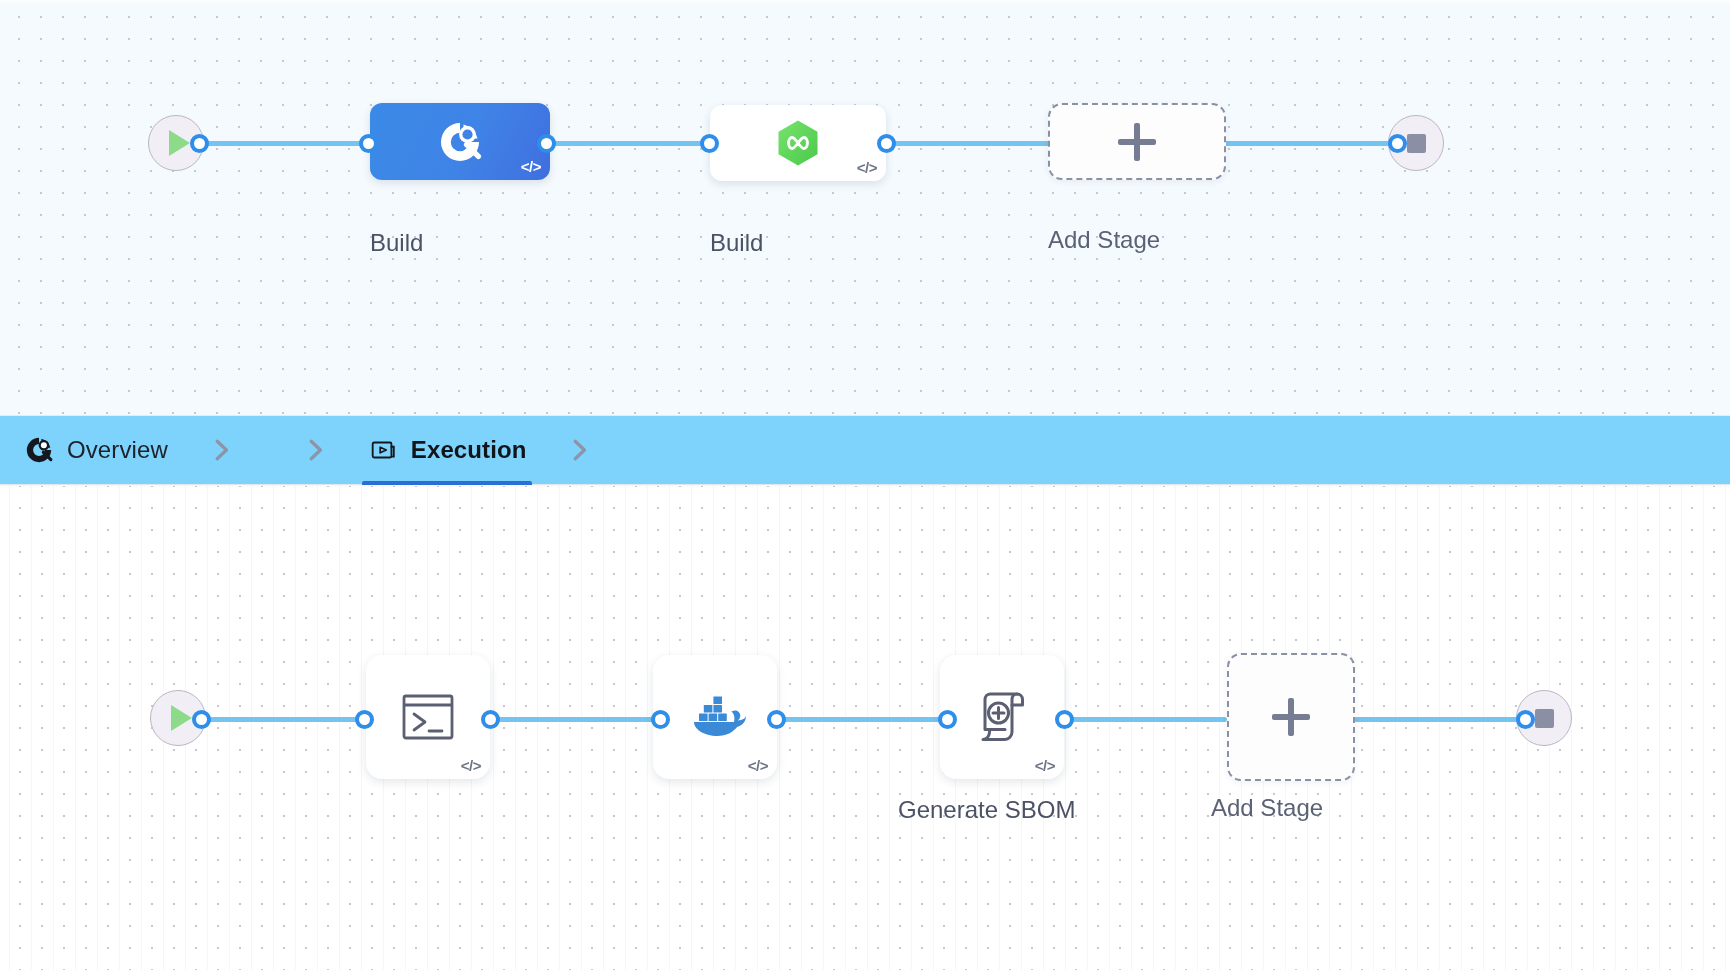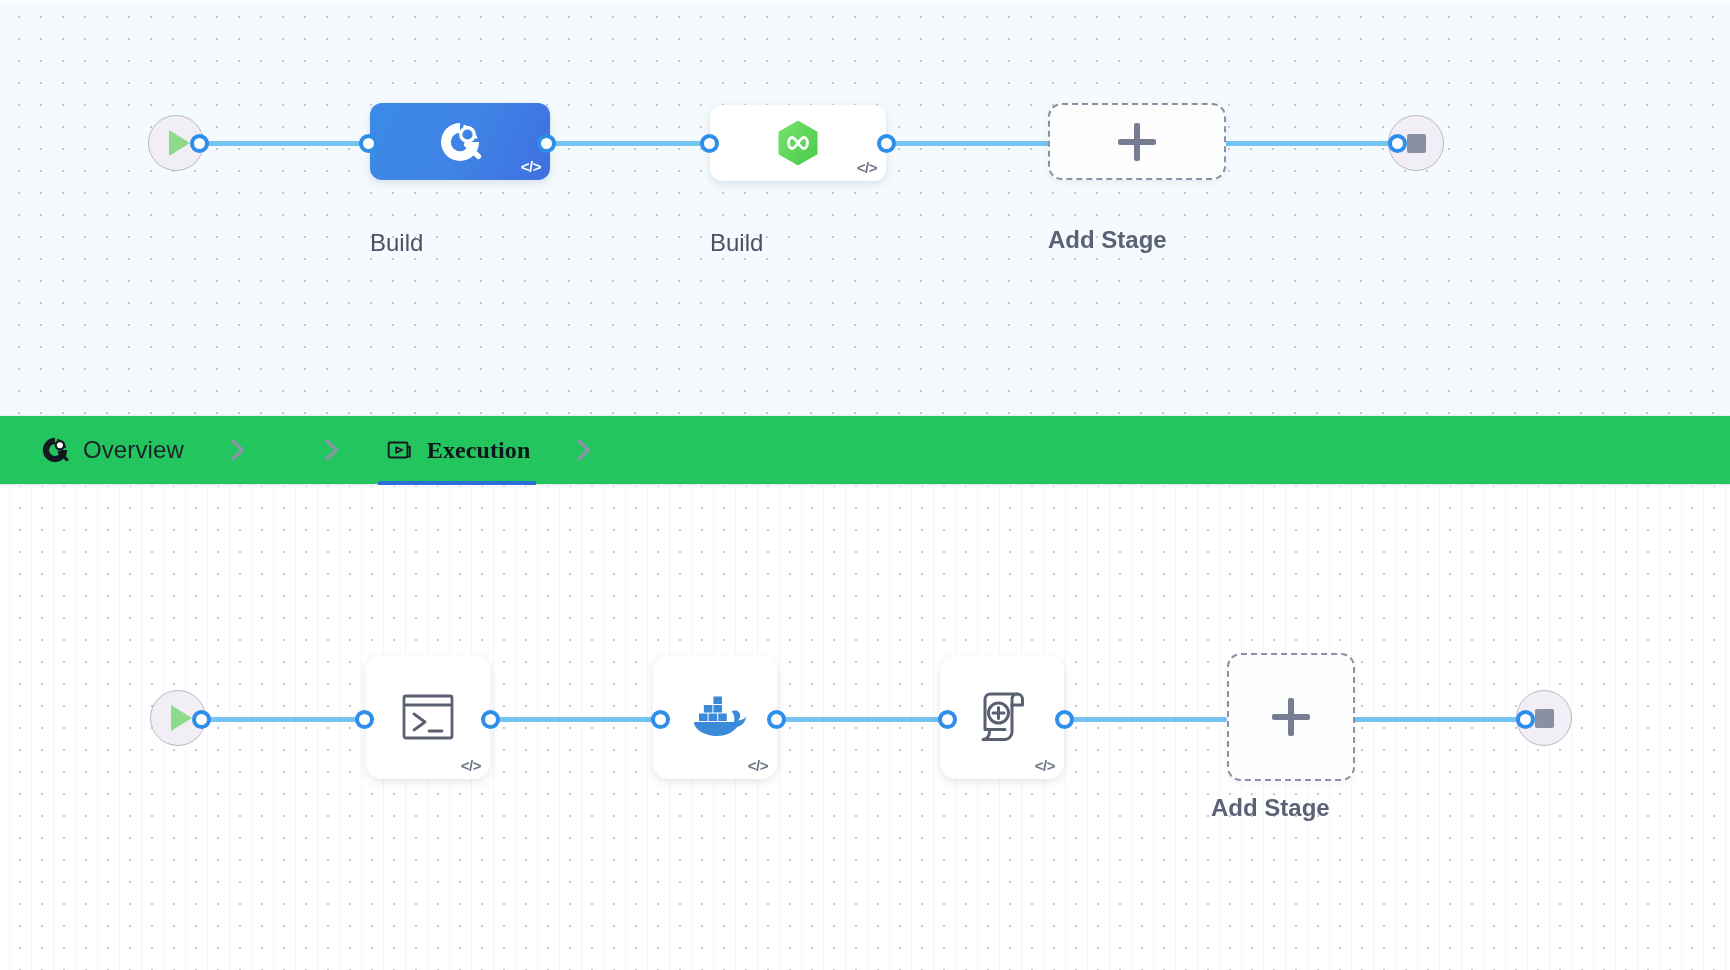--- a/index.html
+++ b/index.html
@@ -24,40 +24,40 @@
   }
   .canvas-top-fade {
     position: absolute; left:0; top:0; width:1730px; height:4px;
     background: linear-gradient(to bottom, rgba(255,255,255,.9), rgba(255,255,255,0));
   }
 
   
   .tabbar {
     position: absolute; left: 0; top: 415px;
     width: 1730px; height: 70px;
-    background: #22c55e;
+    background: #7dd3fc;
     border-top: 1px solid #e9edf2;
     border-bottom: 1px solid #e2e7ee;
     display: flex; align-items: center;
-    padding-left: 34px;
+    padding-left: 18px;
     box-shadow: 0 1px 3px rgba(30,40,60,.05);
     z-index: 5;
   }
   .tab {
     display: flex; align-items: center; gap: 13px;
     height: 70px;
     padding: 0 6px;
     cursor: pointer;
     position: relative;
   }
   .tab-label {
     font-size: 24px; color: #1d2129; letter-spacing: .1px;
     white-space: nowrap;
   }
-  .tab.active .tab-label { font-weight: bold; color: #111419; font-family: Liberation Serif, serif; }
+  .tab.active .tab-label { font-weight: bold; color: #111419; }
   .tab.active::after {
     content:''; position:absolute; left:0; right:0; bottom:0;
     height: 4px; background: #2b6fd6; border-radius: 2px 2px 0 0;
   }
   .tab-icon { width: 30px; height: 30px; display:block; flex: none; }
   .tab-sep {
     margin: 0 34px; display:flex; align-items:center; color:#8e94a8;
   }
   .tab-sep svg { width: 26px; height: 26px; display:block; }
 
@@ -137,21 +137,21 @@
   .plus::before { left:0; top:16px; width:38px; height:6px; }
   .plus::after  { top:0; left:16px; height:38px; width:6px; }
 
   .node-label {
     position: absolute;
     font-size: 24px;
     color: #4b5266;
     line-height: 1.58;
     white-space: pre-line;
   }
-  .node-label.muted { color: #5b6276; font-weight: bold; }
+  .node-label.muted { color: #5b6276; }
 
   
   .step-card {
     position: absolute;
     width: 124px; height: 124px;
     background: #ffffff; border-radius: 16px;
     box-shadow: 0 3px 10px rgba(40,60,90,.13);
     display:flex; align-items:center; justify-content:center;
     z-index: 3;
   }
@@ -308,20 +308,21 @@
           <path d="M17 14.5 C17 11.4 19.4 9 22.5 9 L49 9 C46 9 44 11.4 44 14.5 L44 47 C44 51.2 40.8 54.5 37 54.5 L15 54.5 C18.8 54.5 21.5 51.2 21.5 47 L21.5 44.5 L17 44.5 Z"></path>
           <path d="M49 9 C52.1 9 54.5 11.4 54.5 14.5 L54.5 20 L44 20"></path>
           <path d="M21.5 44.5 L37 44.5"></path>
           <circle cx="30.5" cy="28" r="10"></circle>
           <path d="M30.5 22.5 L30.5 33.5 M25 28 L36 28"></path>
         </g>
       </svg>
       <span class="code-badge on-white">&lt;/&gt;</span>
     </div>
     <div class="port" style="left:1055px; top:224px;"></div>
+    <div class="node-label" style="left:898px; top:305px; width:200px;">Generate SBOM</div>
 
     <div class="add-node" style="left:1227px; top:calc(231px - 64px); width:128px; height:128px;">
       <div class="plus"></div>
     </div>
     <div class="node-label muted" style="left:1211px; top:303px; width:160px;">Add Stage</div>
 
     <div class="port" style="left:1516px; top:224px;"></div>
     <div class="terminal-node" style="left:1516px; top:204px;">
       <div class="sq-stop"></div>
     </div>

